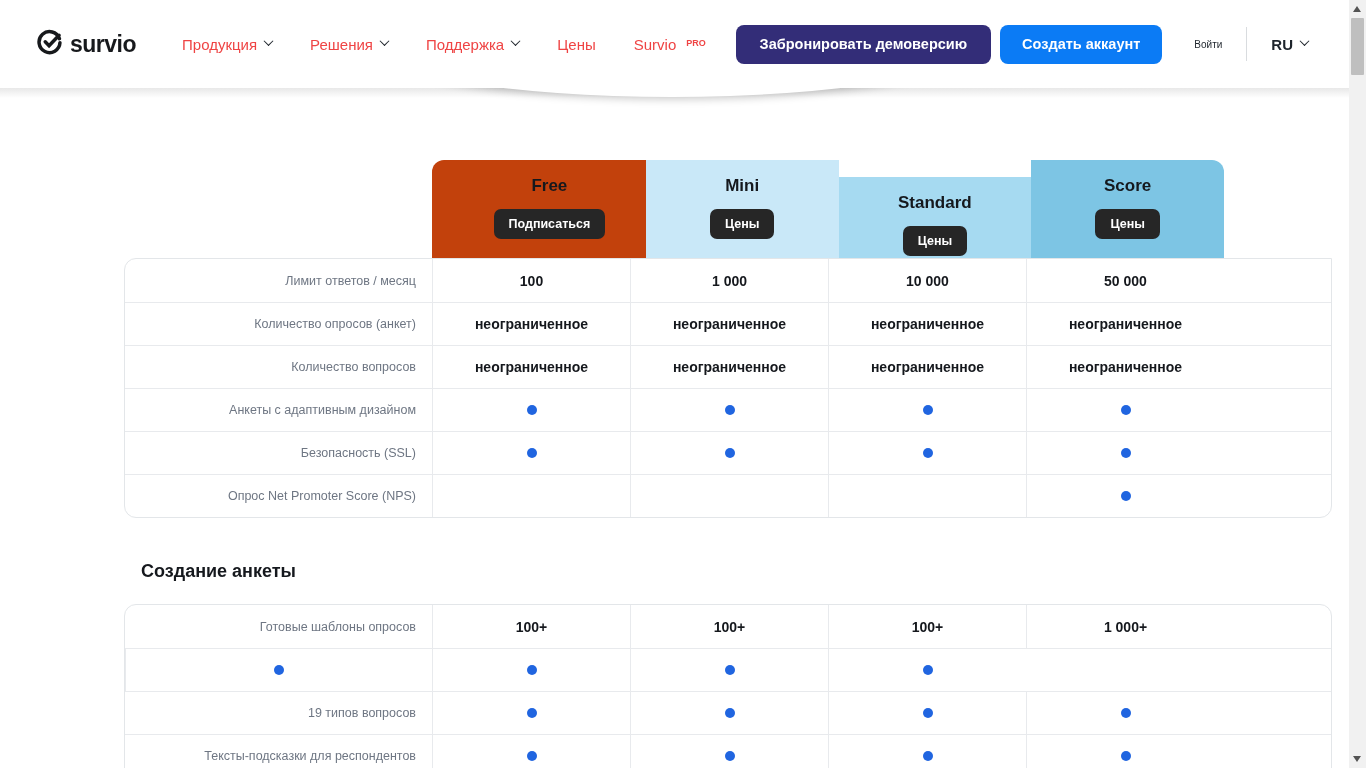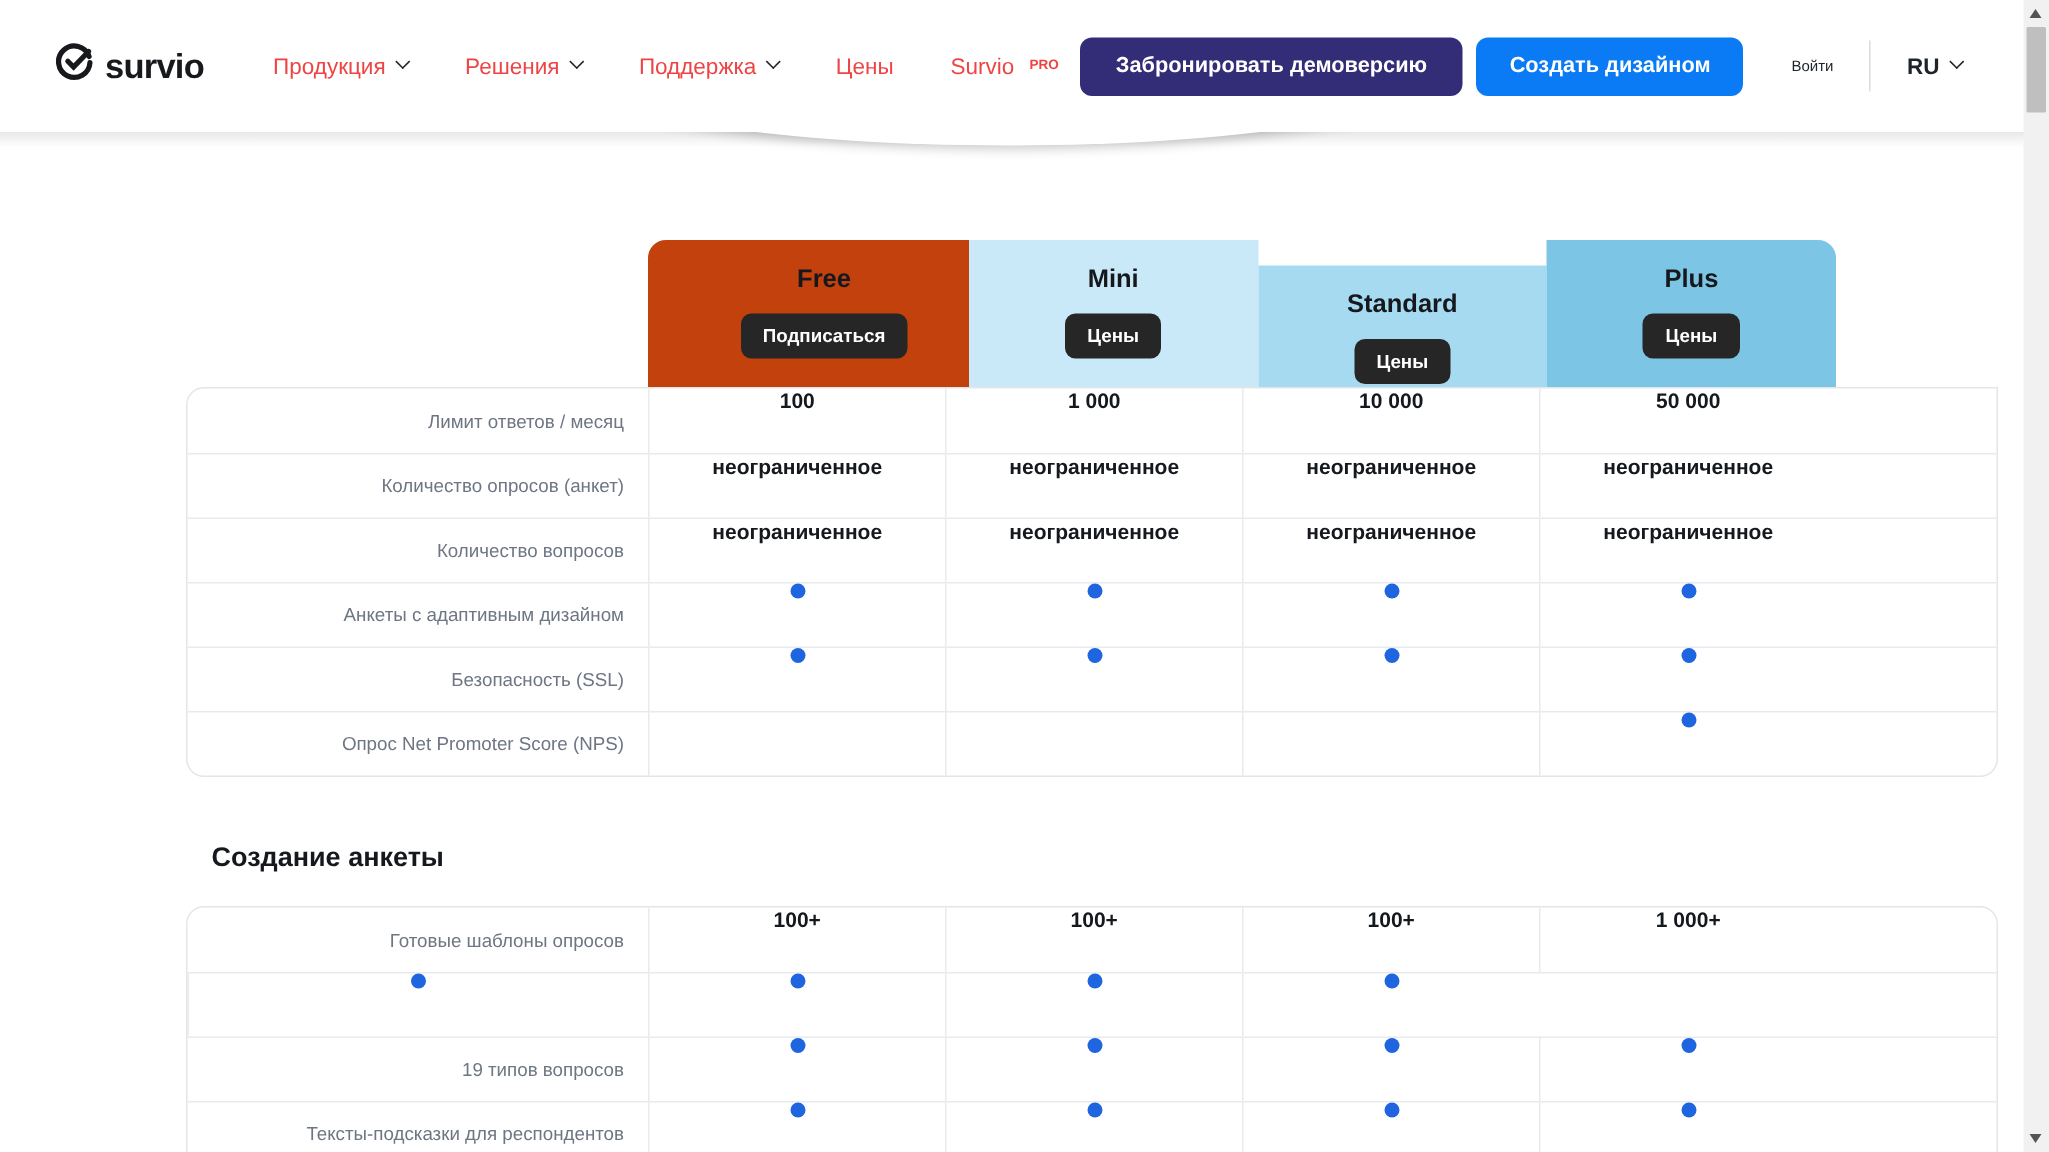--- a/index.html
+++ b/index.html
@@ -46,21 +46,21 @@
     border:none; border-radius:7px; height:30px; padding:0 15px; cursor:pointer;
     font-family:"Liberation Sans", sans-serif; }
 
   
   .ftable { position:absolute; left:124px; width:1208px; background:#fff;
     border:1px solid #e3e6e9; }
   #table1 { top:258px; border-radius:12px 0 12px 12px; }
   #table2 { top:604px; border-radius:12px 12px 0 0; }
   .frow { display:grid; grid-template-columns:307px 198px 198px 198px 198px; height:43px; }
   .frow + .frow { border-top:1px solid #e8eaed; }
-  .fcell { display:flex; align-items:flex-start; justify-content:center; border-left:1px solid #e8eaed; }
+  .fcell { display:flex; align-items:center; justify-content:center; border-left:1px solid #e8eaed; }
   .flabel { display:flex; align-items:center; justify-content:flex-end; padding-right:16px;
     font-size:12.5px; color:#6e7683; border-left:none; text-align:right; }
   .fval { font-size:14px; font-weight:700; color:#15181d; }
   .dot { width:10px; height:10px; border-radius:50%; background:#2065e0; display:inline-block; }
 
   .section-title { position:absolute; left:141px; top:561px; font-size:18px; font-weight:700;
     color:#15181d; }
 
   
   .scrollbar { position:absolute; top:0; right:0; width:17px; height:768px; background:#f1f1f1;
@@ -107,21 +107,21 @@
         <span>Цены</span>
       </div>
       <div class="nav-item">
         <span>Survio</span>
         <sup>PRO</sup>
       </div>
     </div>
 
     <div class="nav-right">
       <button class="btn-demo">Забронировать демоверсию</button>
-      <button class="btn-signup">Создать дизайном</button>
+      <button class="btn-signup">Создать аккаунт</button>
       <span class="login">Войти</span>
       <span class="nav-divider"></span>
       <div class="lang">
         <span>RU</span>
         <span class="chev"></span>
       </div>
     </div>
   </div>
 
   <div class="under-band"></div>
@@ -134,21 +134,21 @@
     </div>
     <div class="plan-col" style="background: rgb(201, 232, 248);">
       <span class="plan-name">Mini</span>
       <button class="plan-btn">Цены</button>
     </div>
     <div class="plan-col" style="background: rgb(166, 218, 241); margin-top: 17px;">
       <span class="plan-name">Standard</span>
       <button class="plan-btn">Цены</button>
     </div>
     <div class="plan-col" style="background: rgb(125, 197, 228);">
-      <span class="plan-name">Plus</span>
+      <span class="plan-name">Score</span>
       <button class="plan-btn">Цены</button>
     </div>
   </div>
 
   <div class="ftable" id="table1">
       <div class="frow">
         <div class="fcell flabel">Лимит ответов / месяц</div>
         <div class="fcell">
           <span class="fval">100</span>
         </div>

